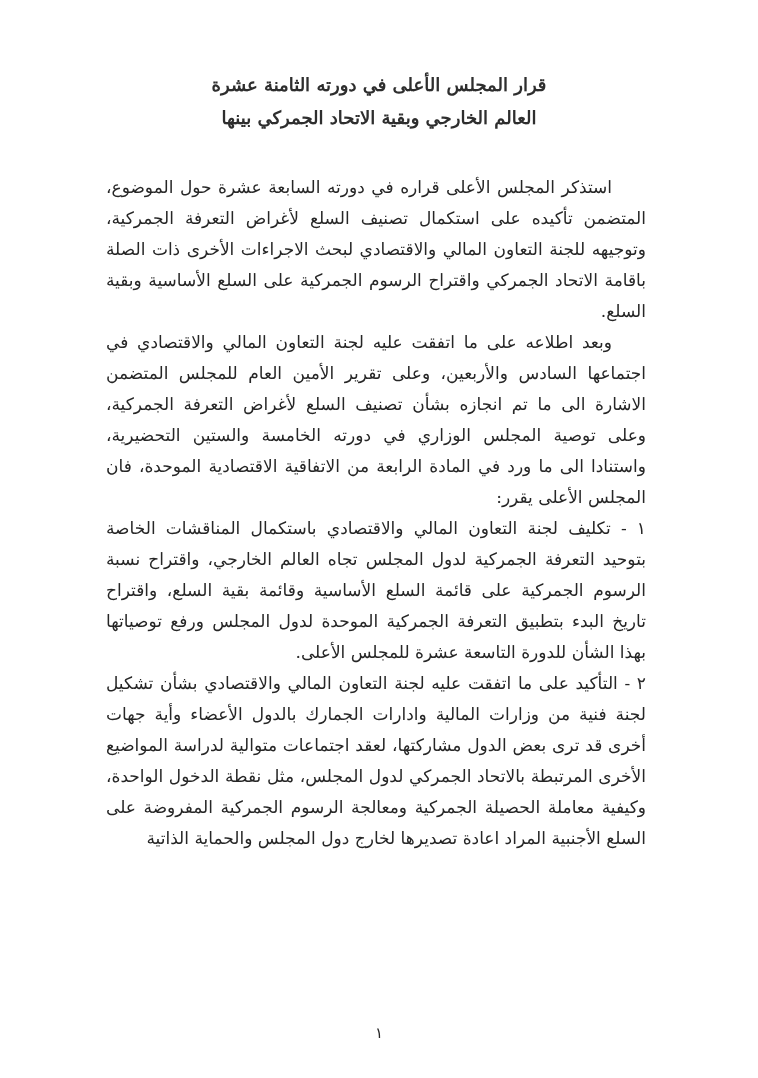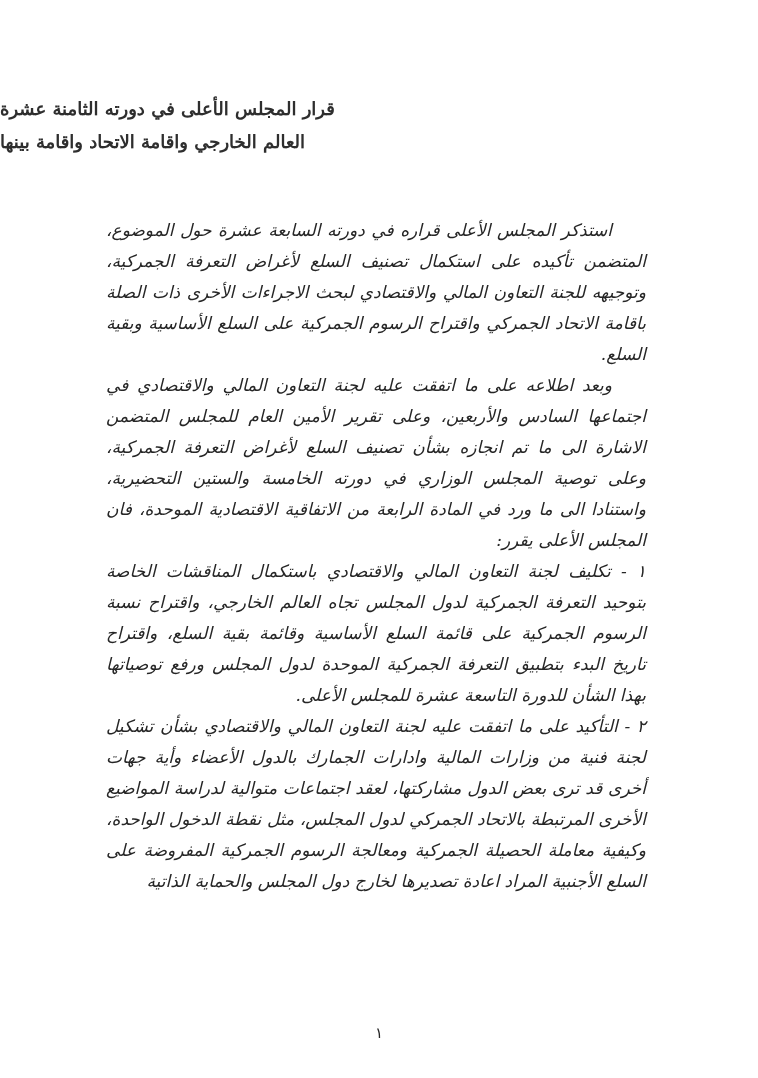--- a/index.html
+++ b/index.html
@@ -12,36 +12,35 @@
     width: 758px;
     height: 1078px;
     background: #ffffff;
     box-sizing: border-box;
     direction: rtl;
     font-family: "DejaVu Serif", serif;
     color: #1f1f1f;
     overflow: hidden;
   }
   .doc-title {
-    padding-top: 92px;
-    text-align: left;
+    padding-top: 68px;
+    text-align: center;
     font-weight: bold;
     font-size: 18px;
     line-height: 33px;
     color: #2e2e2e;
     letter-spacing: 0.5px;
   }
   .doc-body {
-    margin-top: 57px;
+    margin-top: 38px;
     padding: 0 112px 0 106px;
     text-align: justify;
     font-size: 17px;
     line-height: 31px;
     color: #262626;
-    font-style: italic;
   }
   .para {
     margin: 0;
     text-align: justify;
     text-justify: inter-word;
   }
   .para.indent {
     text-indent: 34px;
   }
   .page-number {
@@ -54,21 +53,21 @@
     color: #262626;
   }
 </style>
 </head>
 <body>
 
 <div class="page">
 
   <header class="doc-title">
     <div class="title-line">قرار المجلس الأعلى في دورته الثامنة عشرة</div>
-    <div class="title-line">العالم الخارجي واقامة الاتحاد واقامة بينها</div>
+    <div class="title-line">العالم الخارجي وبقية الاتحاد الجمركي بينها</div>
   </header>
 
   <main class="doc-body">
     <p class="para indent">استذكر المجلس الأعلى قراره في دورته السابعة عشرة حول الموضوع، المتضمن تأكيده على استكمال تصنيف السلع لأغراض التعرفة الجمركية، وتوجيهه للجنة التعاون المالي والاقتصادي لبحث الاجراءات الأخرى ذات الصلة باقامة الاتحاد الجمركي واقتراح الرسوم الجمركية على السلع الأساسية وبقية السلع.</p>
     <p class="para indent">وبعد اطلاعه على ما اتفقت عليه لجنة التعاون المالي والاقتصادي في اجتماعها السادس والأربعين، وعلى تقرير الأمين العام للمجلس المتضمن الاشارة الى ما تم انجازه بشأن تصنيف السلع لأغراض التعرفة الجمركية، وعلى توصية المجلس الوزاري في دورته الخامسة والستين التحضيرية، واستنادا الى ما ورد في المادة الرابعة من الاتفاقية الاقتصادية الموحدة، فان المجلس الأعلى يقرر:</p>
     <p class="para">١ - تكليف لجنة التعاون المالي والاقتصادي باستكمال المناقشات الخاصة بتوحيد التعرفة الجمركية لدول المجلس تجاه العالم الخارجي، واقتراح نسبة الرسوم الجمركية على قائمة السلع الأساسية وقائمة بقية السلع، واقتراح تاريخ البدء بتطبيق التعرفة الجمركية الموحدة لدول المجلس ورفع توصياتها بهذا الشأن للدورة التاسعة عشرة للمجلس الأعلى.</p>
     <p class="para">٢ - التأكيد على ما اتفقت عليه لجنة التعاون المالي والاقتصادي بشأن تشكيل لجنة فنية من وزارات المالية وادارات الجمارك بالدول الأعضاء وأية جهات أخرى قد ترى بعض الدول مشاركتها، لعقد اجتماعات متوالية لدراسة المواضيع الأخرى المرتبطة بالاتحاد الجمركي لدول المجلس، مثل نقطة الدخول الواحدة، وكيفية معاملة الحصيلة الجمركية ومعالجة الرسوم الجمركية المفروضة على السلع الأجنبية المراد اعادة تصديرها لخارج دول المجلس والحماية الذاتية</p>
   </main>
 
   <footer class="page-number">١</footer>

